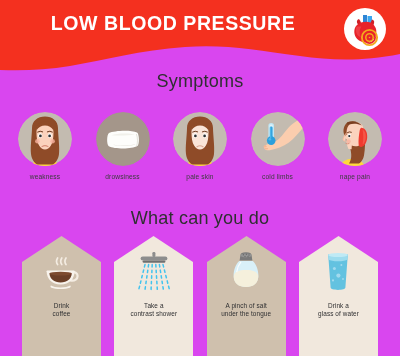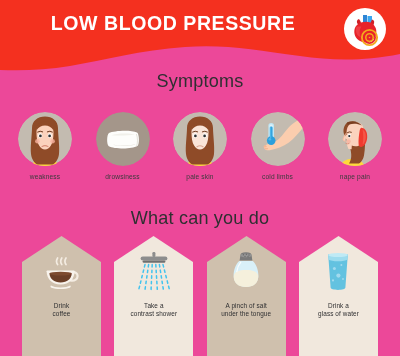--- a/index.html
+++ b/index.html
@@ -14,21 +14,21 @@
     font-family: "Liberation Sans", sans-serif;
     position: relative;
     -webkit-font-smoothing: antialiased;
   }
 
   #infographic {
     position: absolute;
     inset: 0;
     width: 400px;
     height: 356px;
-    background: #ec4899;
+    background: #d946ef;
   }
 
   
   .header {
     position: absolute;
     left: 0;
     top: 0;
     width: 400px;
     height: 72px;
   }

